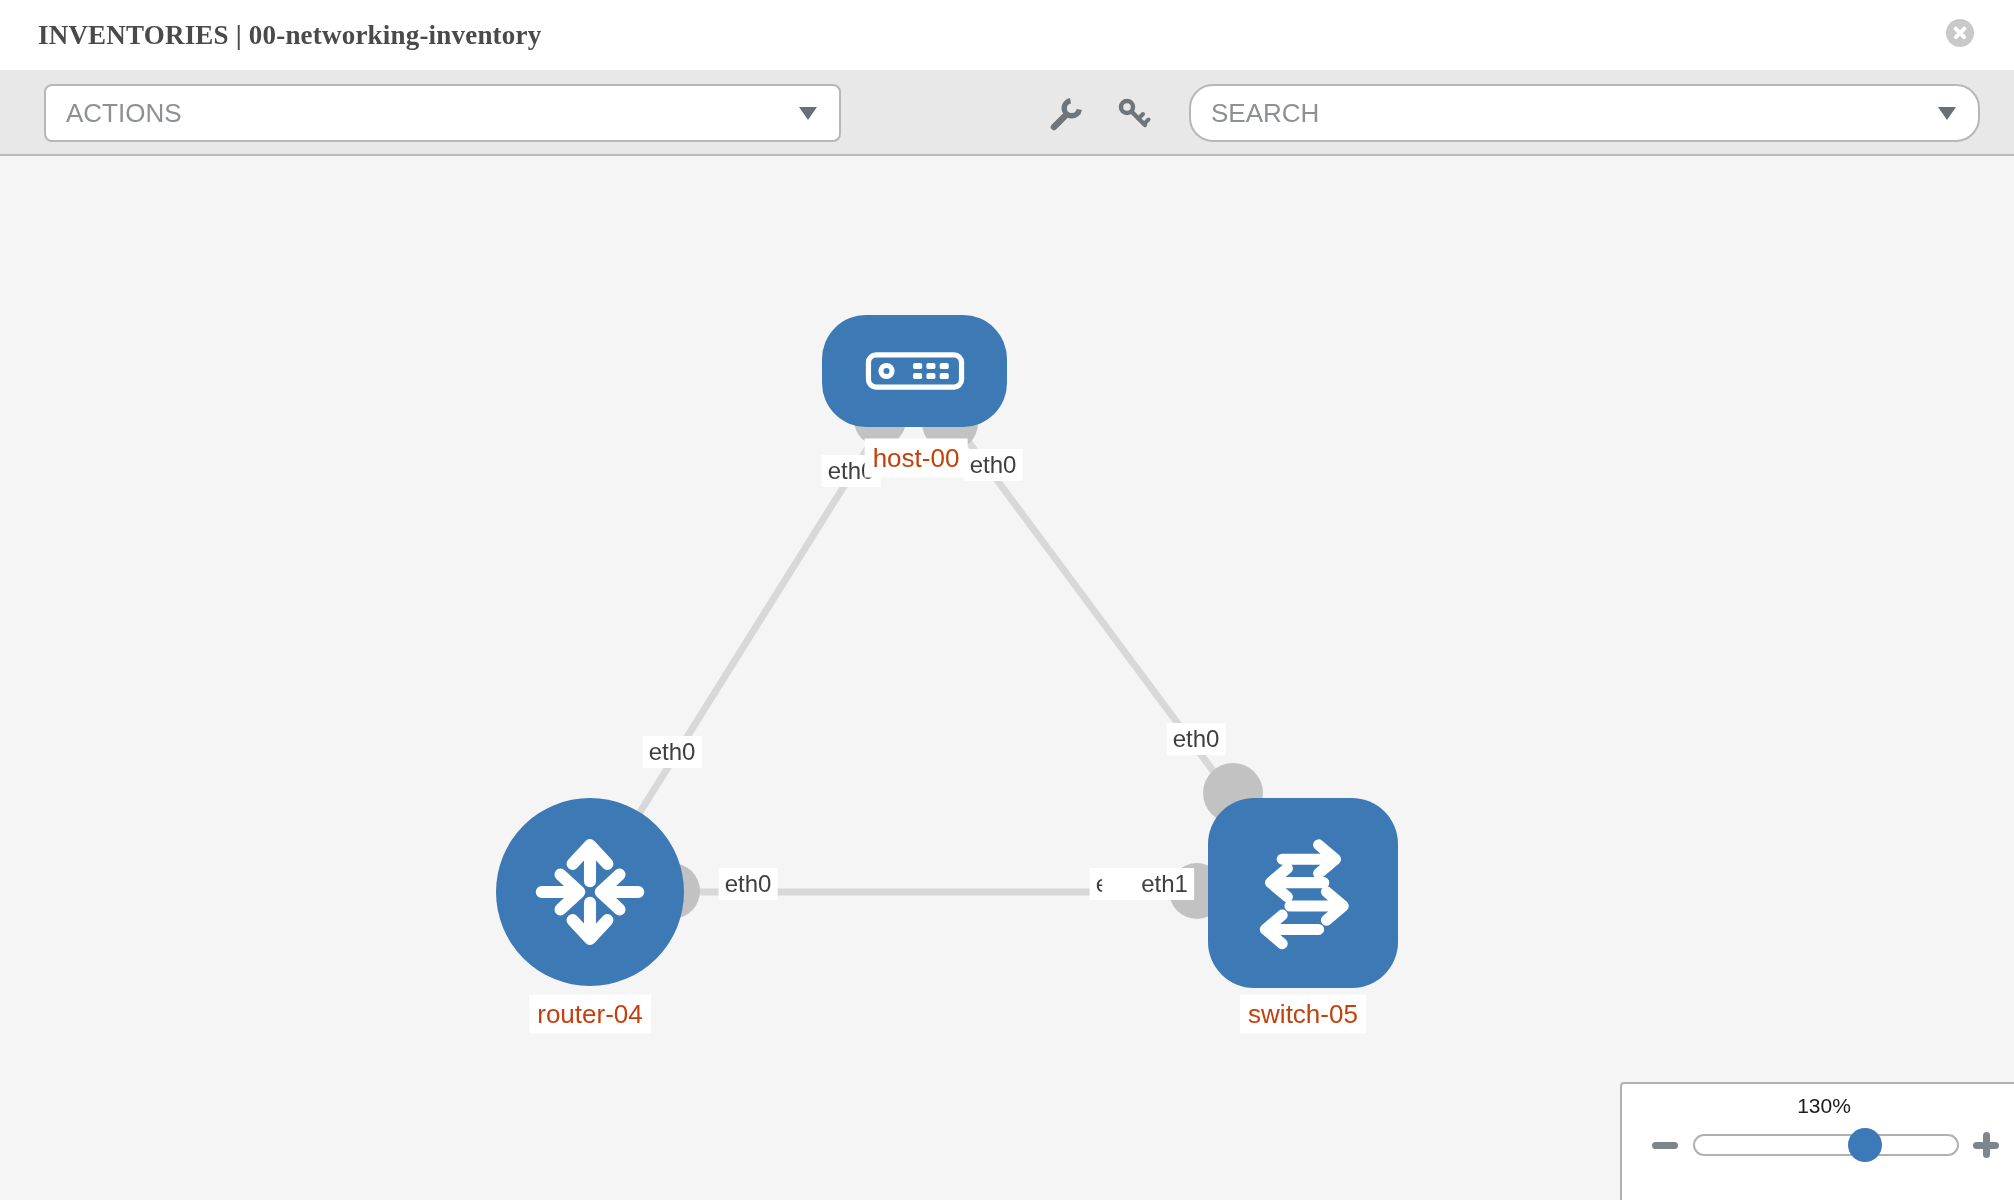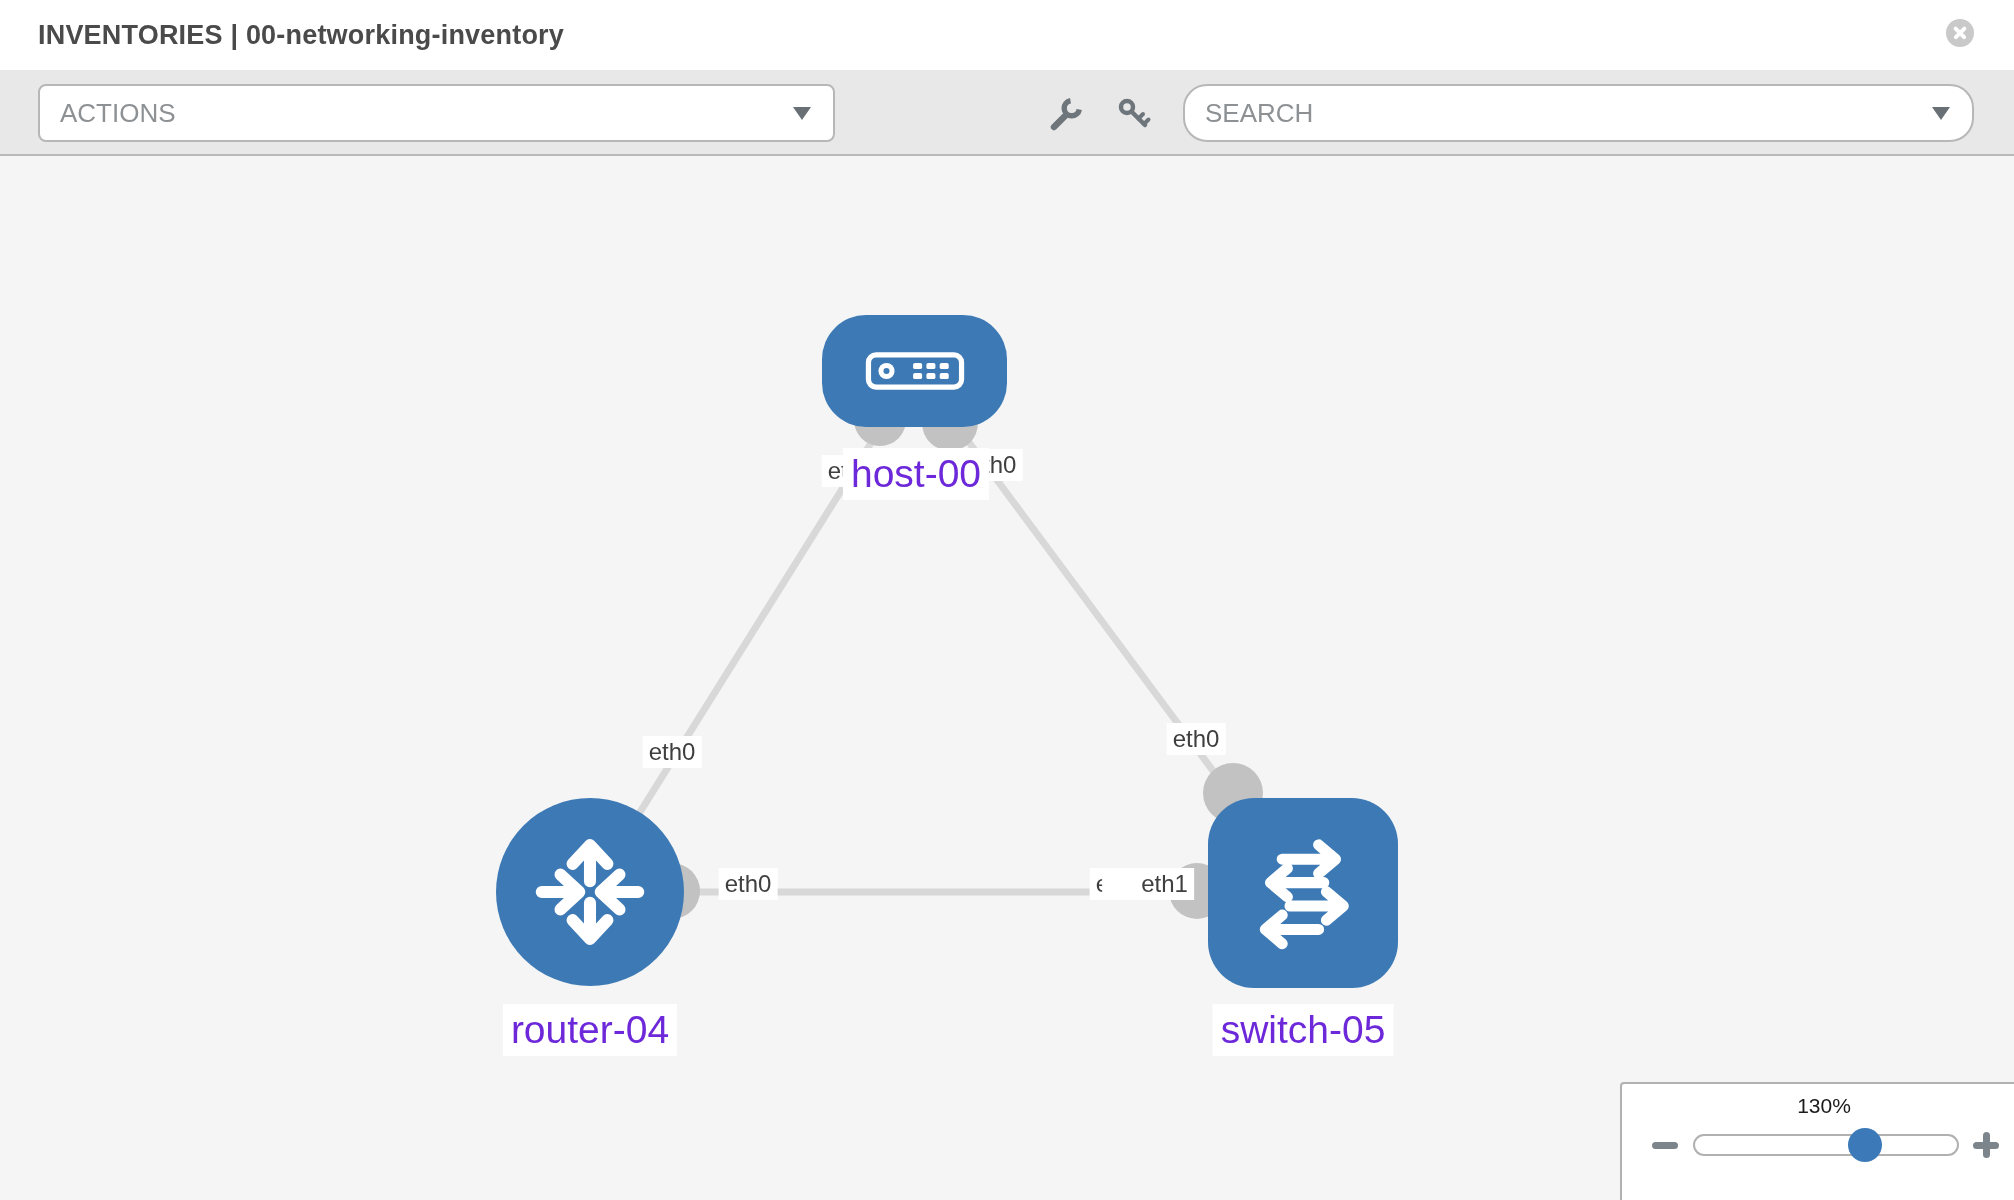--- a/index.html
+++ b/index.html
@@ -12,50 +12,50 @@
     --icon-gray:#6e767c;
     --panel-border:#b1b1b1;
     --pm-gray:#7d858c;
   }
   *{box-sizing:border-box;margin:0;padding:0;}
   html,body{width:2014px;height:1200px;overflow:hidden;}
   body{font-family:"Liberation Sans",sans-serif;background:var(--canvas-bg);}
   .app{position:relative;width:2014px;height:1200px;overflow:hidden;background:var(--canvas-bg);}
 
   
-  .hdr{position:absolute;left:0;top:0;width:2014px;height:70px;background:#fff;}
+  .hdr{position:absolute;left:0;top:0;width:2014px;height:70px;background:#fff;font-family:Liberation Serif, serif;}
   .hdr-title{position:absolute;left:38px;top:0;line-height:70px;font-size:27px;font-weight:bold;color:#4a4a4a;letter-spacing:.2px;}
   .close-btn{position:absolute;left:1946px;top:19px;width:28px;height:28px;border-radius:50%;background:#c9c9c9;cursor:pointer;}
   .close-btn .xb{position:absolute;left:6px;top:12.2px;width:16px;height:3.6px;background:#fff;border-radius:2px;}
   .close-btn .xb.a{transform:rotate(45deg);}
   .close-btn .xb.b{transform:rotate(-45deg);}
 
   
   .tbar{position:absolute;left:0;top:70px;width:2014px;height:86px;background:var(--toolbar-bg);border-bottom:2px solid #b9b9b9;}
-  .select{position:absolute;top:14px;height:58px;background:#fff;border:2px solid var(--ctl-border);border-radius:8px;cursor:pointer;}
+  .select{position:absolute;top:14px;height:58px;background:#fff;border:2px solid var(--ctl-border);border-radius:8px;cursor:pointer;margin-left:6px;}
   .select .sel-label{position:absolute;left:20px;top:0;line-height:54px;font-size:26px;color:#8d9194;}
   .caret{position:absolute;right:22px;top:50%;margin-top:-6px;width:0;height:0;
          border-left:9px solid transparent;border-right:9px solid transparent;border-top:13px solid #697075;}
   .sel-actions{left:38px;width:797px;}
   .sel-search{left:1183px;width:791px;border-radius:24px;}
   .tool-ic{position:absolute;top:26px;width:36px;height:36px;cursor:pointer;}
   .tool-wrench{left:1048px;}
   .tool-key{left:1116px;}
 
   
   .canvas{position:absolute;left:0;top:156px;width:2014px;height:1044px;background:var(--canvas-bg);overflow:hidden;}
   .edges{position:absolute;left:0;top:0;z-index:1;}
   .edges line{stroke:var(--edge);stroke-width:7;}
   .edges circle{fill:var(--endpoint);}
   .node{position:absolute;z-index:2;background:var(--blue);display:flex;align-items:center;justify-content:center;cursor:pointer;}
   .node-host{left:822px;top:159px;width:185px;height:112px;border-radius:44px;}
   .node-router{left:496px;top:642px;width:188px;height:188px;border-radius:50%;}
   .node-switch{left:1208px;top:642px;width:190px;height:190px;border-radius:46px;}
   .chip{position:absolute;transform:translate(-50%,-50%);background:#fff;white-space:nowrap;z-index:3;}
-  .chip.name{font-size:39px;color:#6d28d9;padding:4px 8px;z-index:4;margin-top:16px;}
+  .chip.name{font-size:26px;color:#c2410c;padding:4px 8px;z-index:4;}
   .chip.eth{font-size:24px;color:#3f3f3f;padding:2px 6px;}
   .chip.eth.front{z-index:5;padding-left:39px;}
 
   
   .zoom-panel{position:absolute;left:1620px;top:1082px;width:420px;height:200px;background:#fff;
               border:2px solid var(--panel-border);border-radius:4px;z-index:6;}
   .zoom-value{position:absolute;left:202px;top:10px;transform:translateX(-50%);font-size:21px;color:#1b1b1b;}
   .zoom-btn{position:absolute;width:44px;height:44px;top:39px;cursor:pointer;}
   .zoom-btn .bar{position:absolute;background:var(--pm-gray);border-radius:3.5px;}
   .zoom-btn .h{left:9px;top:18.5px;width:26px;height:7px;}

